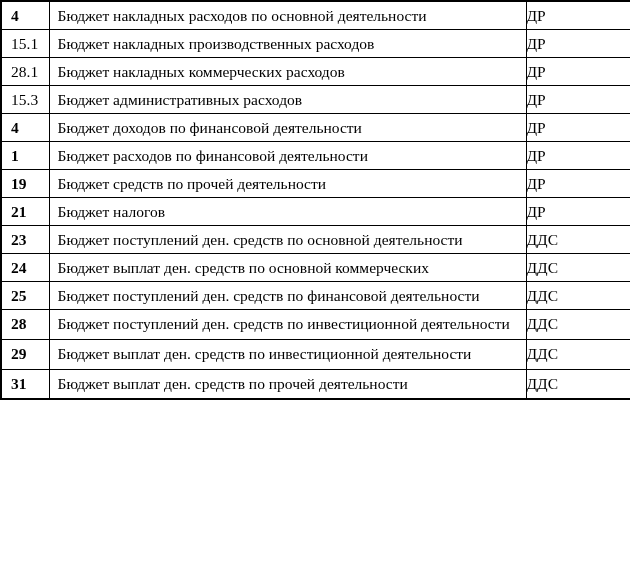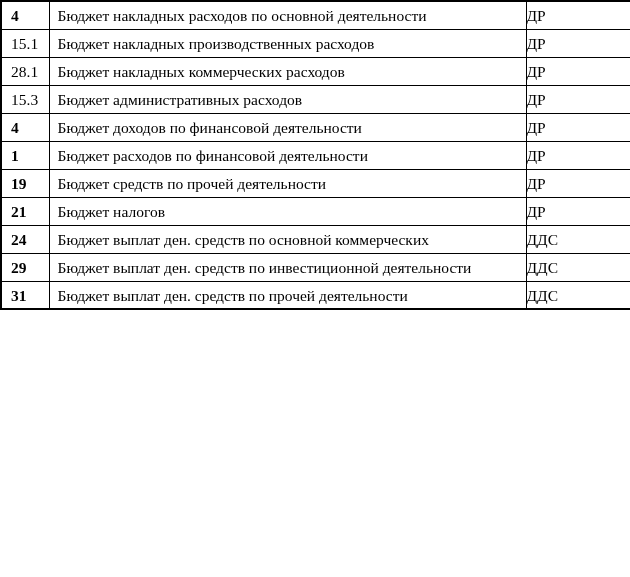--- a/index.html
+++ b/index.html
@@ -104,22 +104,37 @@
     <td class="c-num">19</td>
     <td class="c-name">Бюджет средств по прочей деятельности</td>
     <td class="c-type">ДР</td>
   </tr>
       <tr>
     <td class="c-num">21</td>
     <td class="c-name">Бюджет налогов</td>
     <td class="c-type">ДР</td>
   </tr>
       <tr>
+    <td class="c-num">23</td>
+    <td class="c-name">Бюджет поступлений ден. средств по основной деятельности</td>
+    <td class="c-type">ДДС</td>
+  </tr>
+      <tr>
     <td class="c-num">24</td>
     <td class="c-name">Бюджет выплат ден. средств по основной коммерческих</td>
+    <td class="c-type">ДДС</td>
+  </tr>
+      <tr>
+    <td class="c-num">25</td>
+    <td class="c-name">Бюджет поступлений ден. средств по финансовой деятельности</td>
+    <td class="c-type">ДДС</td>
+  </tr>
+      <tr>
+    <td class="c-num">28</td>
+    <td class="c-name">Бюджет поступлений ден. средств по инвестиционной деятельности</td>
     <td class="c-type">ДДС</td>
   </tr>
       <tr>
     <td class="c-num">29</td>
     <td class="c-name">Бюджет выплат ден. средств по инвестиционной деятельности</td>
     <td class="c-type">ДДС</td>
   </tr>
       <tr>
     <td class="c-num">31</td>
     <td class="c-name">Бюджет выплат ден. средств по прочей деятельности</td>

